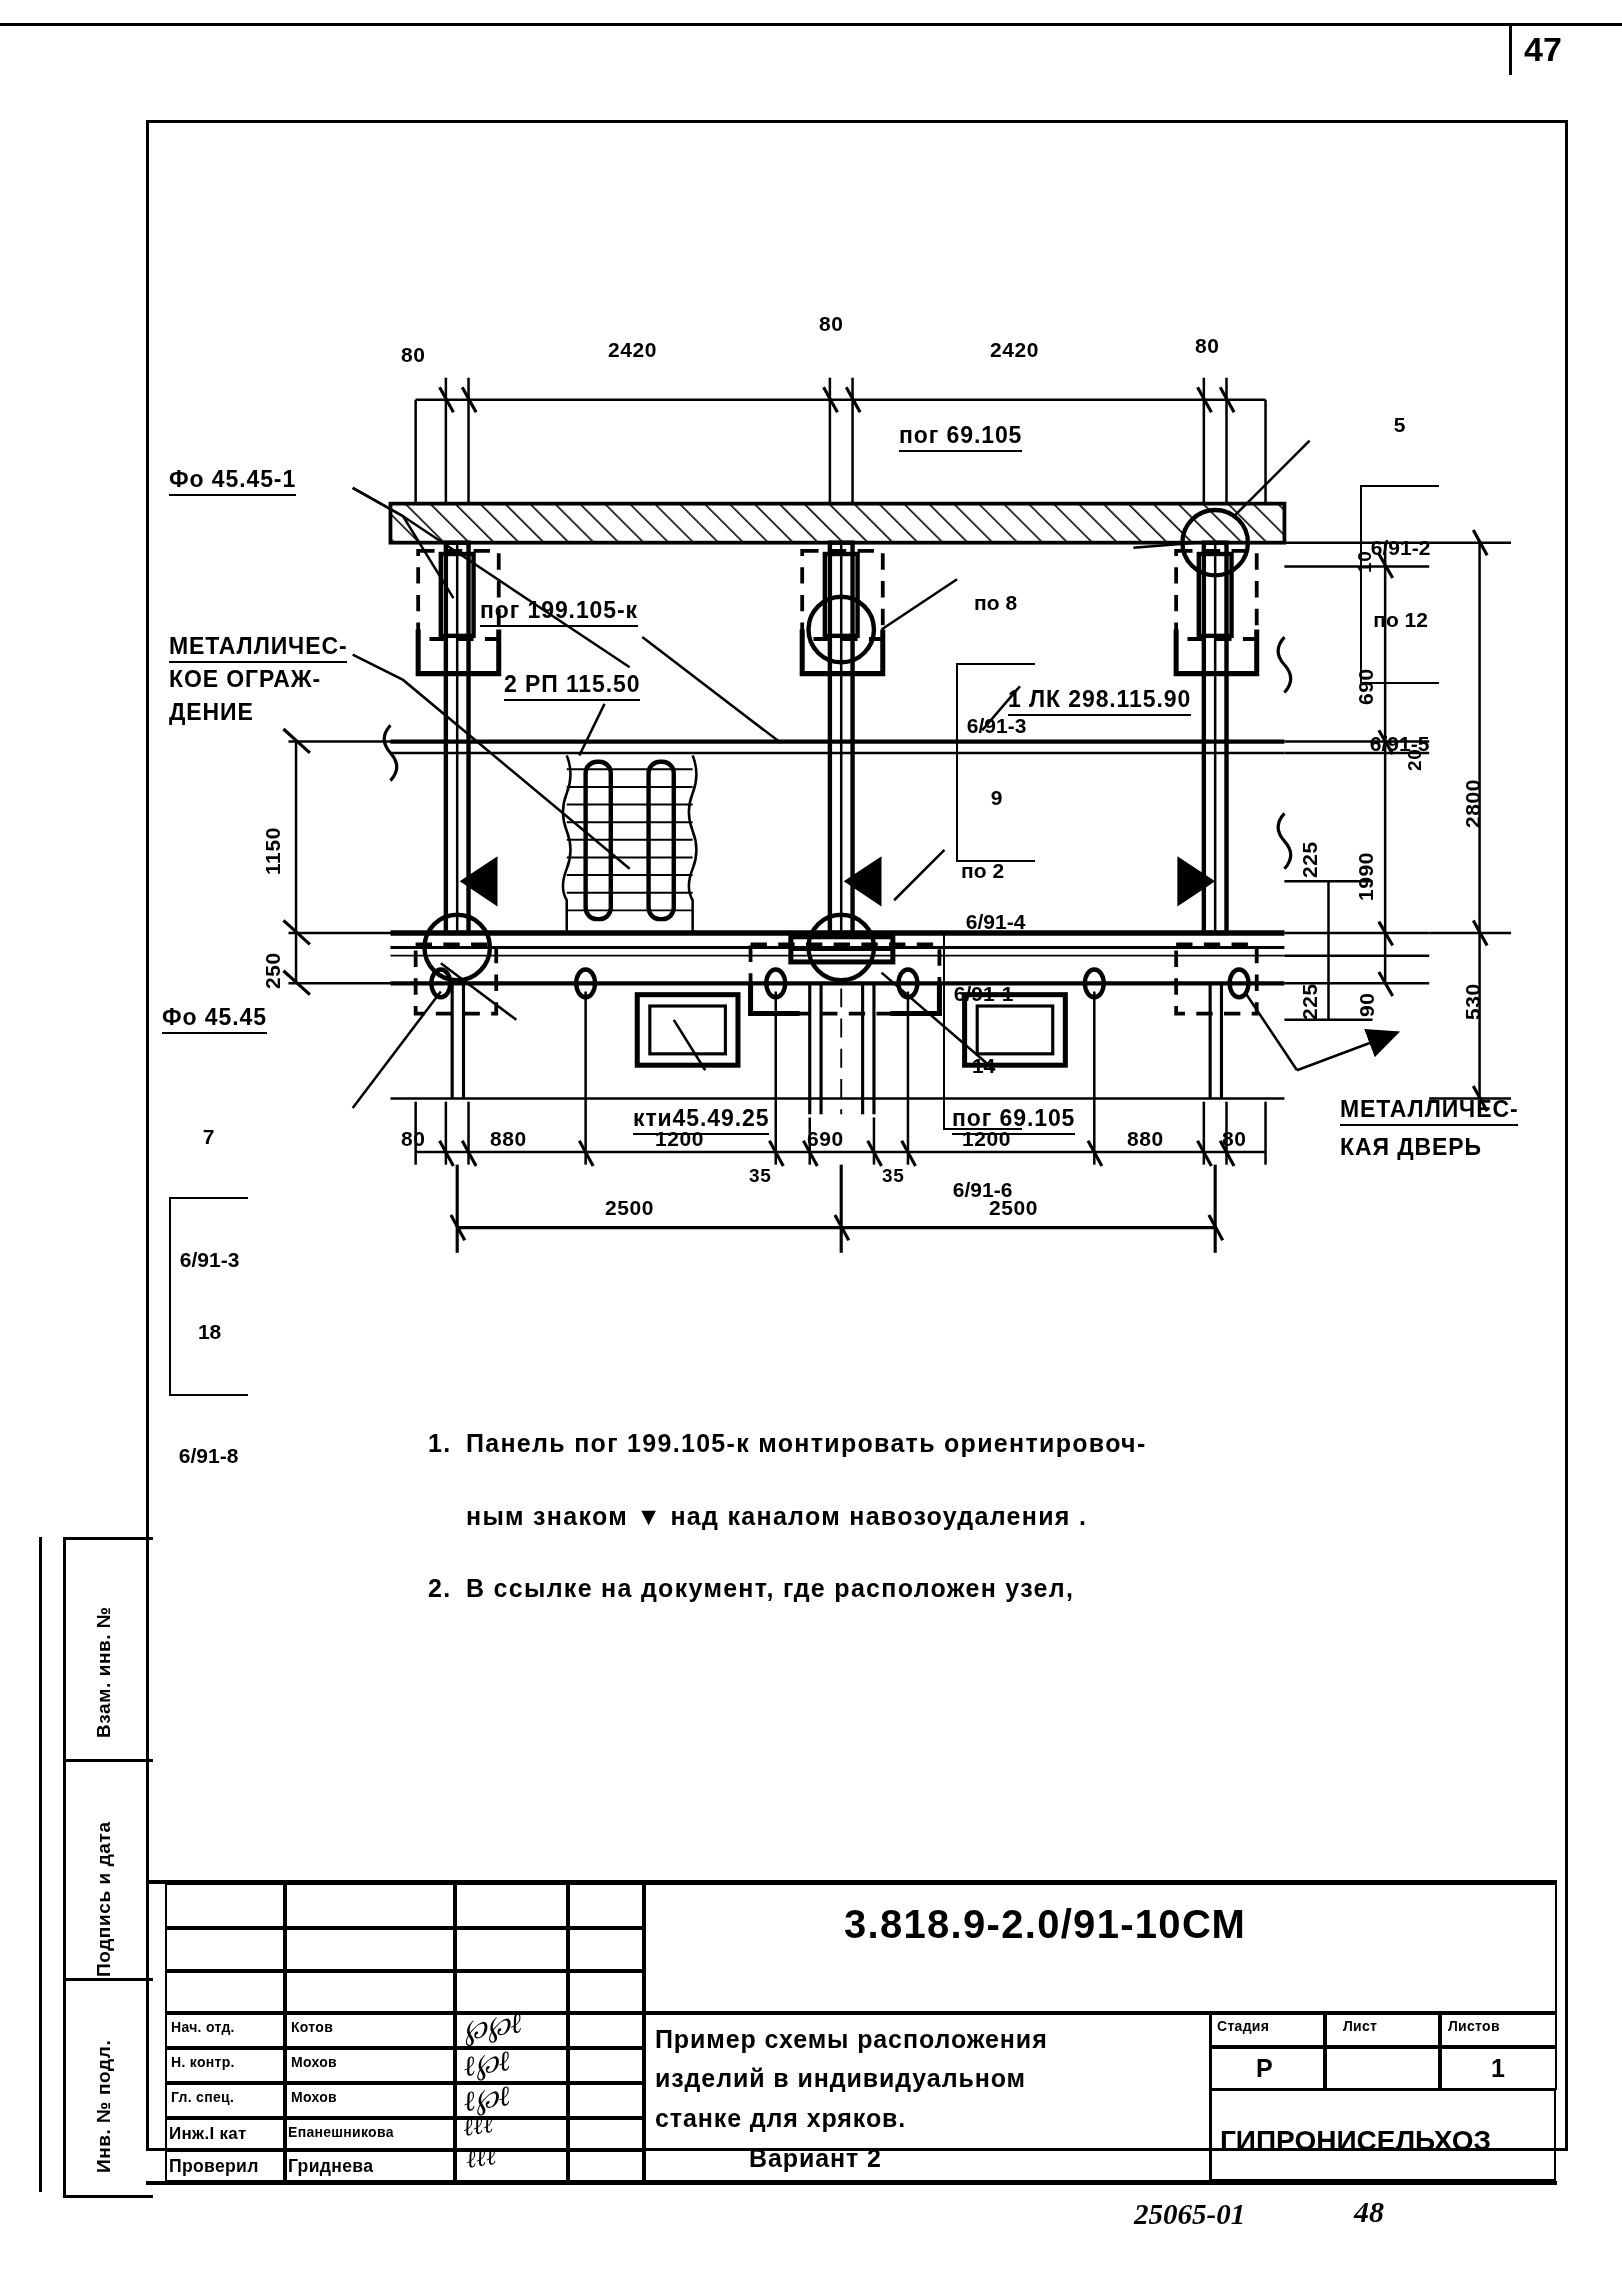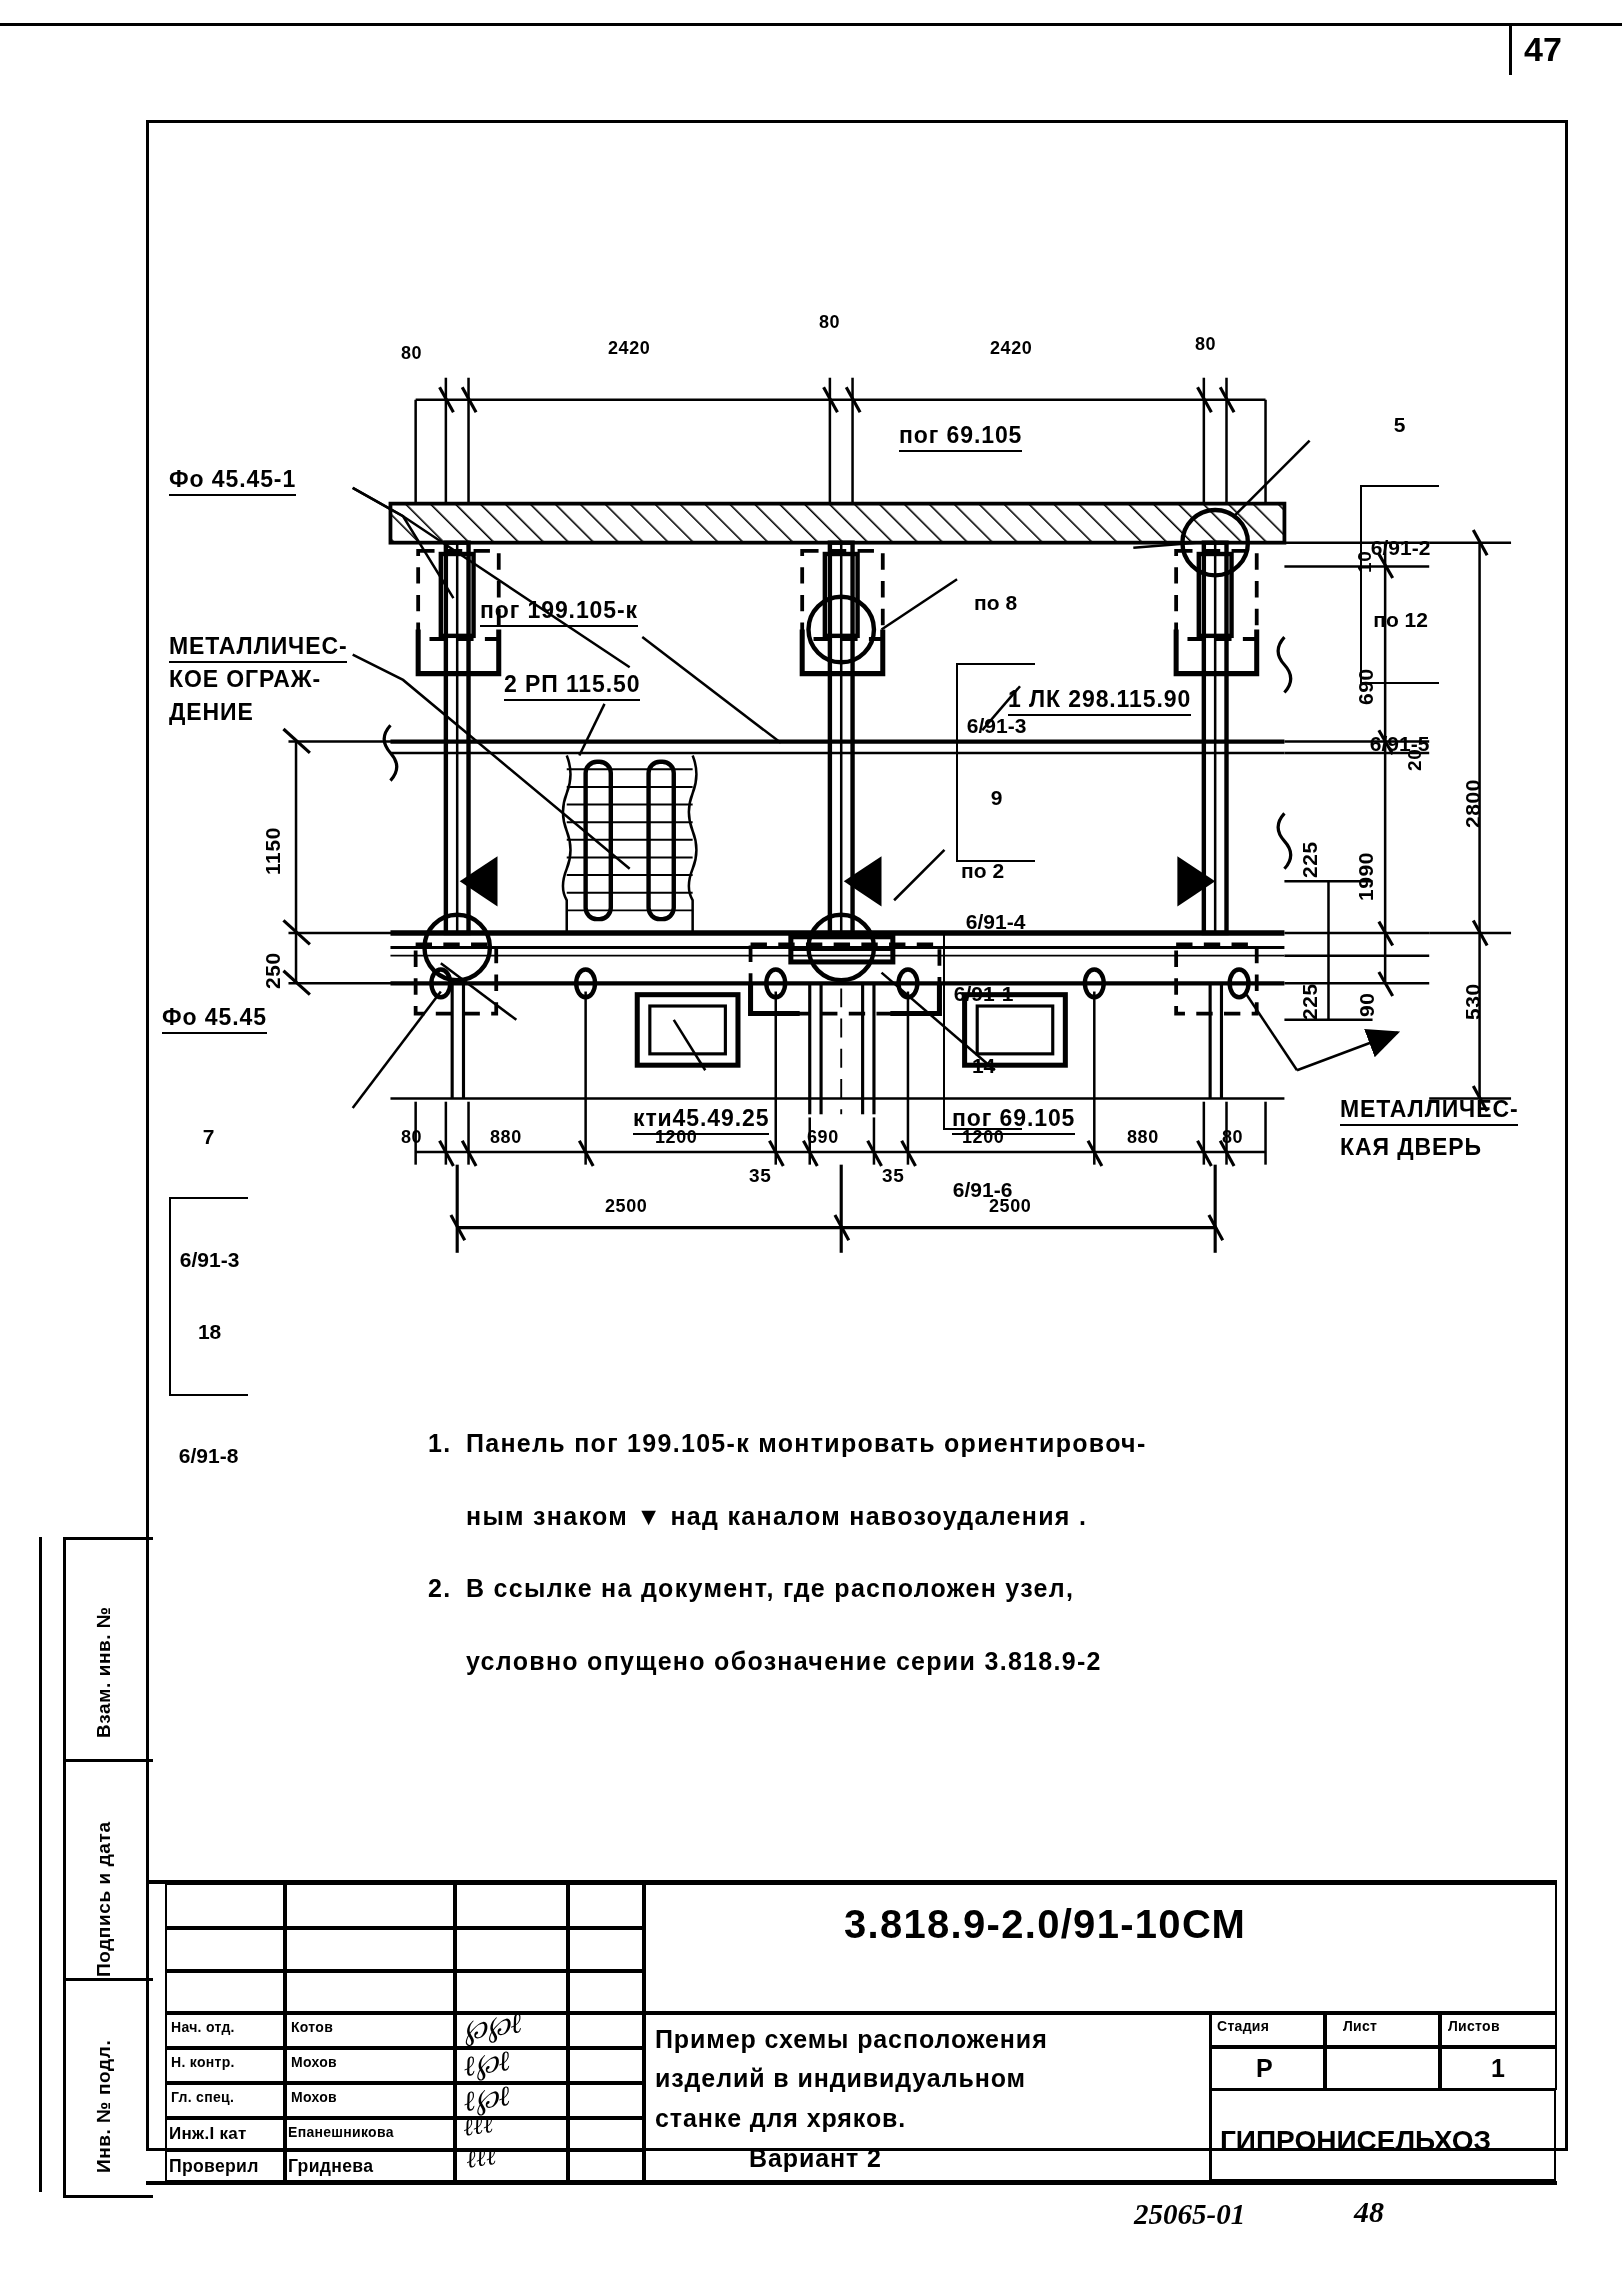--- a/index.html
+++ b/index.html
@@ -16,21 +16,21 @@
 
   #frameOuter{position:absolute;left:146px;top:120px;width:1416px;height:2025px;border:3.8px solid #000;}
   #sidebarCol{position:absolute;left:63px;top:1537px;width:87px;height:655px;border:3.1px solid #000;border-right:none;}
   .sideCell{position:absolute;left:0;width:87px;border-bottom:3.1px solid #000;}
   .sideTxt{position:absolute;transform-origin:left top;transform:rotate(-90deg);font-size:19px;font-weight:700;white-space:nowrap;letter-spacing:0.6px;}
   #sideDiv{position:absolute;left:39px;top:1537px;width:3.1px;height:655px;background:#000;}
 
   
   .lbl{position:absolute;font-size:23px;font-weight:700;white-space:pre;letter-spacing:0.9px;}
   .lblUL{border-bottom:2.5px solid #000;padding-bottom:1.3px;}
-  .dim{position:absolute;font-size:18px;font-weight:700;white-space:pre;letter-spacing:0.6px;}
+  .dim{position:absolute;font-size:21px;font-weight:700;white-space:pre;letter-spacing:0.6px;}
   .dimV{position:absolute;font-size:21px;font-weight:700;white-space:nowrap;transform-origin:left top;transform:rotate(-90deg);letter-spacing:0.6px;}
 
   
   .callout{position:absolute;font-size:21px;font-weight:700;text-align:center;white-space:pre;}
   .callout .top{padding:0 7.6px;}
   .callout .mid{border-top:2.5px solid #000;border-bottom:2.5px solid #000;border-left:2.5px solid #000;padding:1.3px 8.8px 1.3px 8.8px;}
   .callout .bot{padding:0 7.6px;}
   svg.draw{position:absolute;left:0;top:0;overflow:visible;}
 
   
@@ -407,21 +407,20 @@
     </div>
     <div class="bot">6/91-8</div>
   </div>
 
   <div class="note" style="left:428px;top:1429px;">1.</div>
   <div class="note" style="left:466px;top:1429px;">Панель пог 199.105-к монтировать ориентировоч-</div>
   <div class="note" style="left:466px;top:1502px;">ным знаком ▼ над каналом навозоудаления .</div>
 
   <div class="note" style="left:428px;top:1574px;">2.</div>
   <div class="note" style="left:466px;top:1574px;">В ссылке на документ, где расположен узел,</div>
-  <div class="note" style="left:466px;top:1647px;">условно опущено обозначение серии 3.818.9-2</div>
 
   <div class="ln h" style="left:146px;top:1880px;width:1411px;height:3.8px;"></div>
 
   <div class="tc" style="left:165px;top:1883px;width:120px;height:45px;"></div>
   <div class="tc" style="left:285px;top:1883px;width:170px;height:45px;"></div>
   <div class="tc" style="left:455px;top:1883px;width:113px;height:45px;"></div>
   <div class="tc" style="left:568px;top:1883px;width:76px;height:45px;"></div>
 
   <div class="tc" style="left:165px;top:1928px;width:120px;height:43px;"></div>
   <div class="tc" style="left:285px;top:1928px;width:170px;height:43px;"></div>

